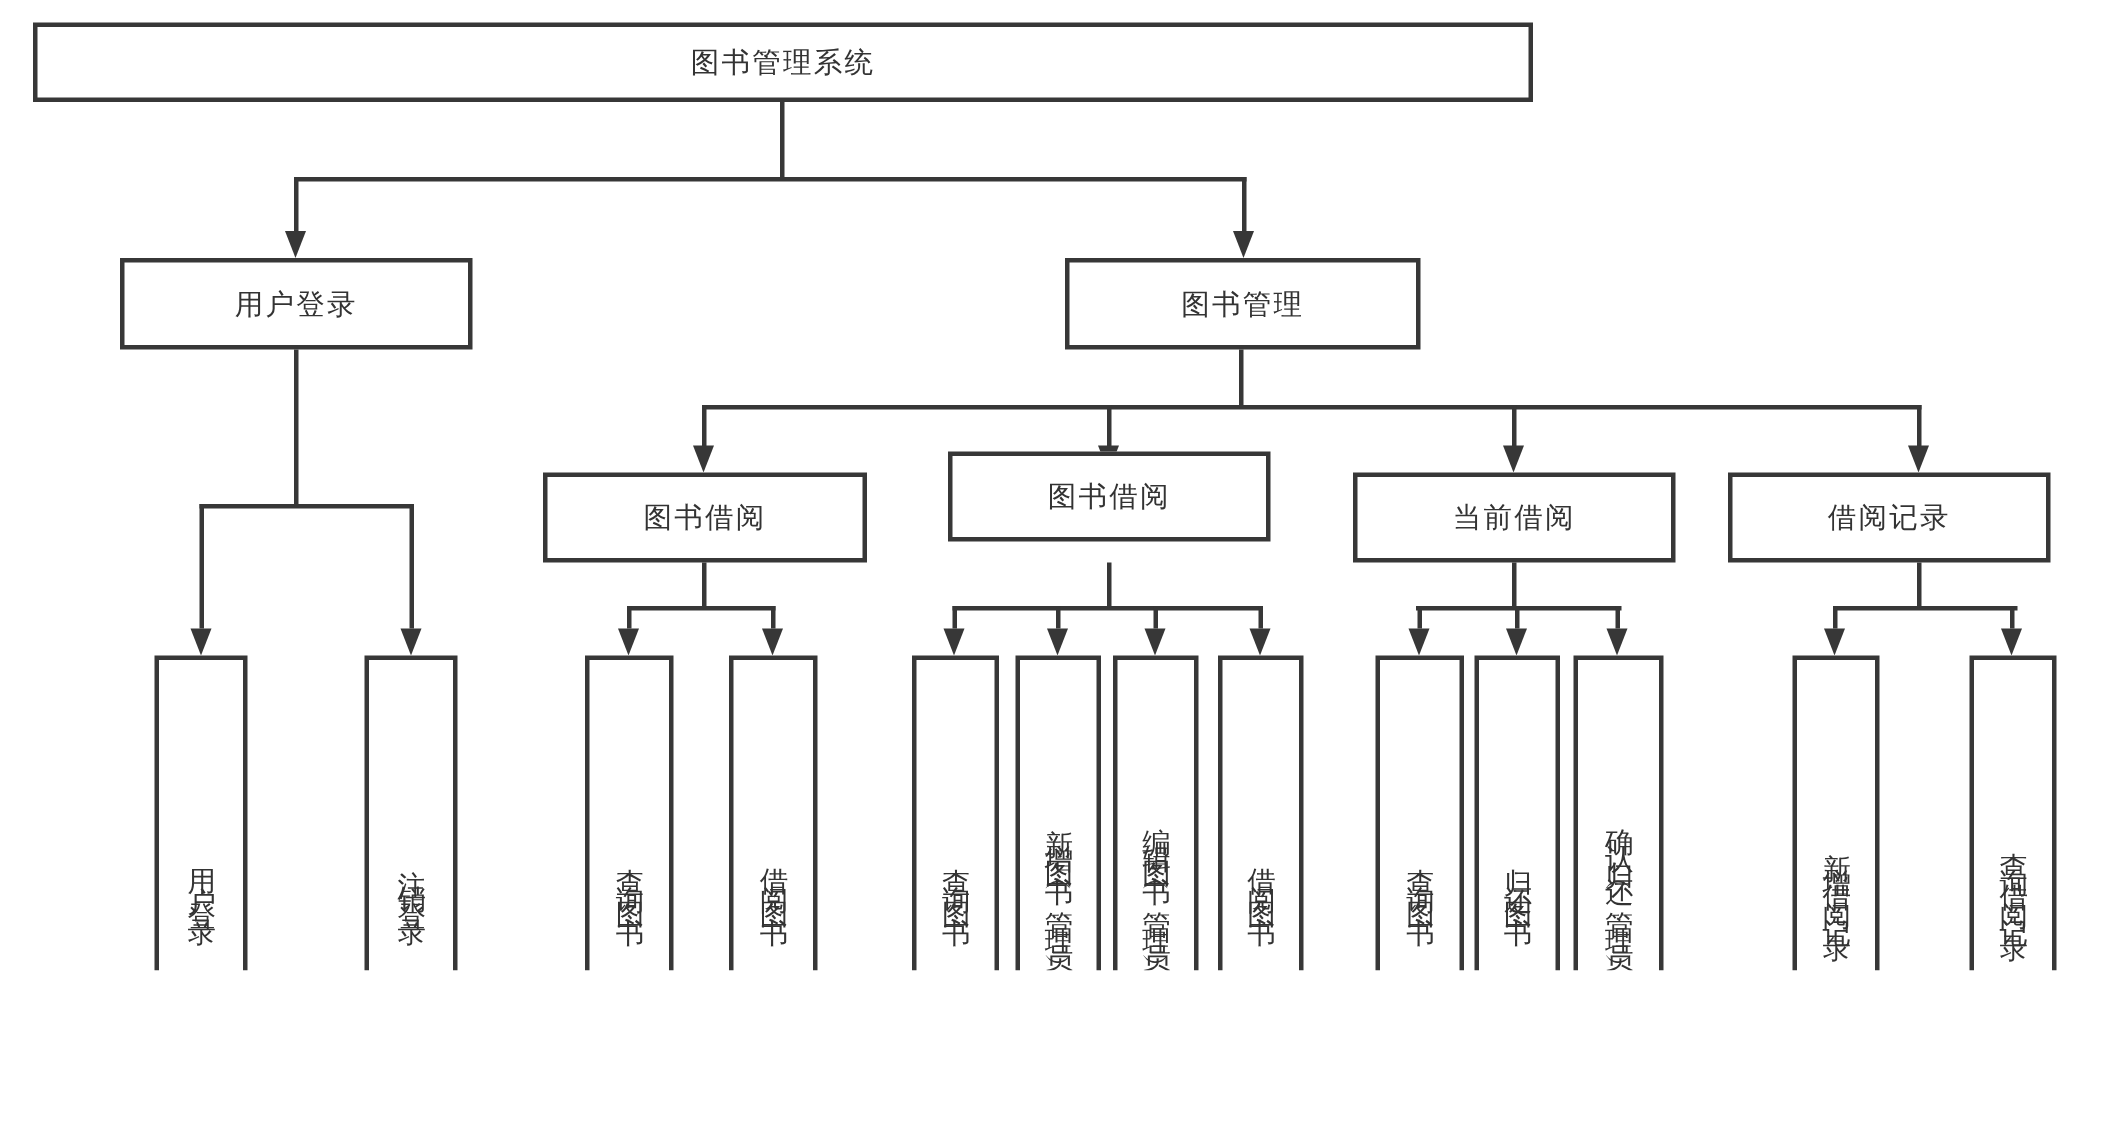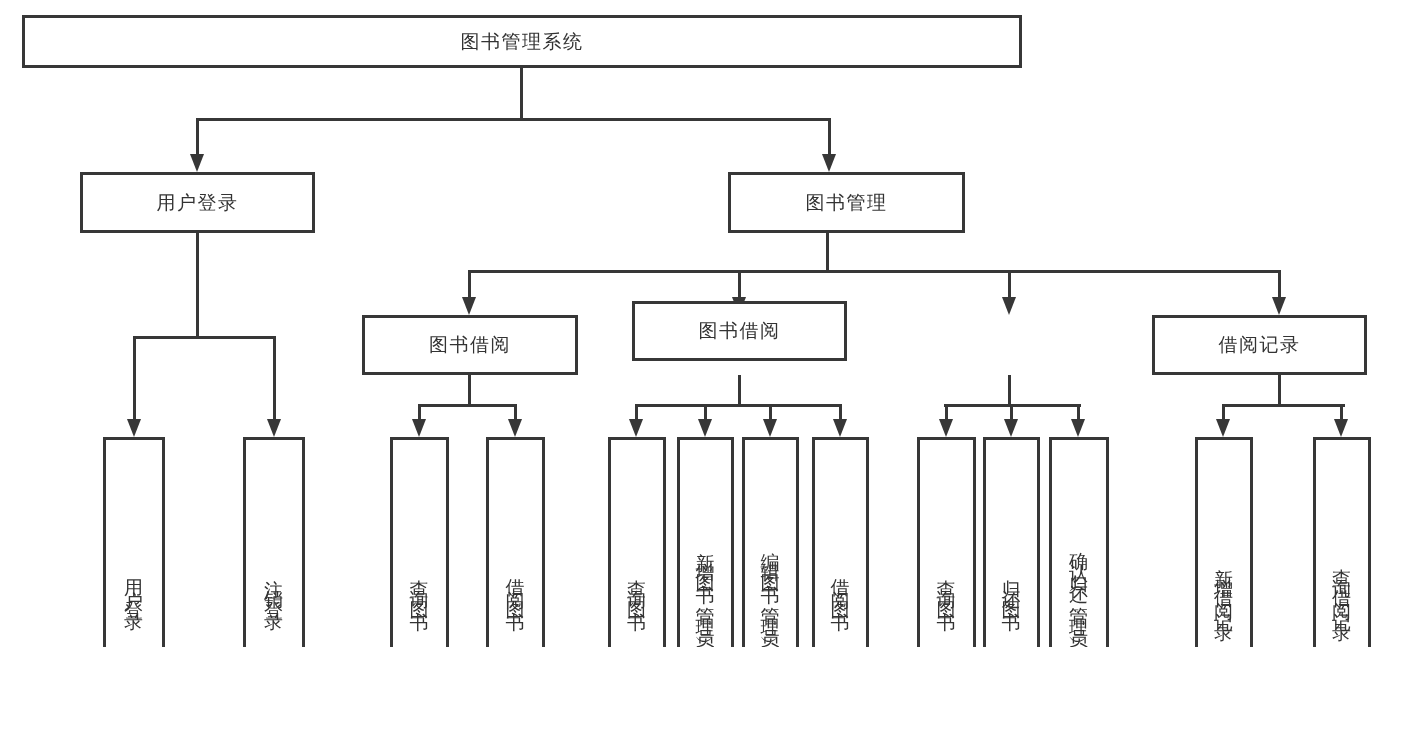--- a/index.html
+++ b/index.html
@@ -66,21 +66,21 @@
   <div class="line" style="left:520px; top:68px; width:3px; height:50px;"></div>
   <div class="line" style="left:196px; top:118px; width:635px; height:3px;"></div>
   <div class="line" style="left:196px; top:118px; width:3px; height:36px;"></div>
   <div class="arrow" style="left:190px; top:154px;"></div>
   <div class="line" style="left:828px; top:118px; width:3px; height:36px;"></div>
   <div class="arrow" style="left:822px; top:154px;"></div>
 
   <div class="box h" style="left:80px; top:172px; width:235px; height:61px;">
     <span class="lbl">用户登录</span>
   </div>
-  <div class="box h" style="left:728px; top:172px; width:237px; height:61px;">
+  <div class="box h" style="left:710px; top:172px; width:237px; height:61px;">
     <span class="lbl">图书管理</span>
   </div>
 
   <div class="line" style="left:196px; top:233px; width:3px; height:103px;"></div>
   <div class="line" style="left:133px; top:336px; width:143px; height:3px;"></div>
   <div class="line" style="left:133px; top:336px; width:3px; height:83px;"></div>
   <div class="arrow" style="left:127px; top:419px;"></div>
   <div class="line" style="left:273px; top:336px; width:3px; height:83px;"></div>
   <div class="arrow" style="left:267px; top:419px;"></div>
 
@@ -93,20 +93,23 @@
   <div class="line" style="left:1008px; top:270px; width:3px; height:28px;"></div>
   <div class="arrow" style="left:1002px; top:297px;"></div>
   <div class="line" style="left:1278px; top:270px; width:3px; height:28px;"></div>
   <div class="arrow" style="left:1272px; top:297px;"></div>
 
   <div class="box h" style="left:362px; top:315px; width:216px; height:60px;">
     <span class="lbl">图书借阅</span>
   </div>
   <div class="box h" style="left:632px; top:301px; width:215px; height:60px;">
     <span class="lbl">图书借阅</span>
+  </div>
+  <div class="box h" style="left:902px; top:315px; width:215px; height:60px;">
+    <span class="lbl">当前借阅</span>
   </div>
   <div class="box h" style="left:1152px; top:315px; width:215px; height:60px;">
     <span class="lbl">借阅记录</span>
   </div>
 
   <div class="line" style="left:468px; top:375px; width:3px; height:31px;"></div>
   <div class="line" style="left:418px; top:404px; width:99px; height:3px;"></div>
   <div class="line" style="left:418px; top:404px; width:3px; height:15px;"></div>
   <div class="arrow" style="left:412px; top:419px;"></div>
   <div class="line" style="left:514px; top:404px; width:3px; height:15px;"></div>

